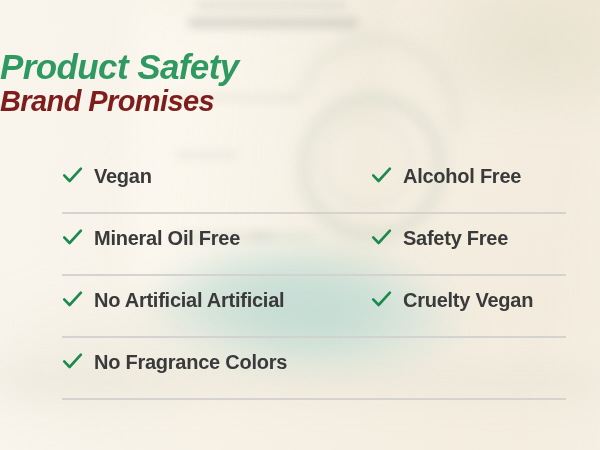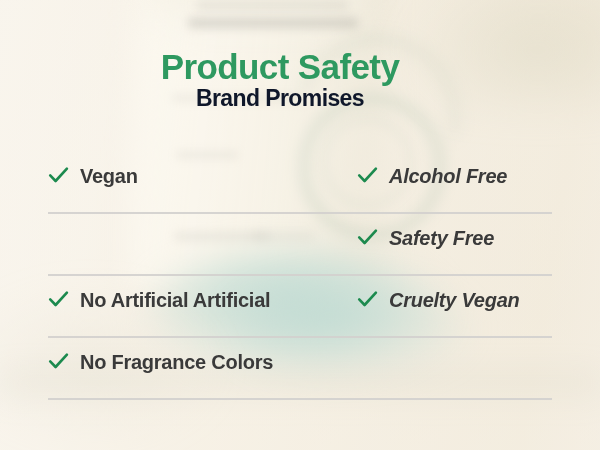--- a/index.html
+++ b/index.html
@@ -190,44 +190,44 @@
     z-index: 5;
     width: 600px;
     height: 450px;
   }
 
   #heading {
     position: absolute;
     left: 0;
     top: 48px;
     width: 560px;
-    text-align: center;
+    font-style: italic;
   }
   .title-line1 {
     display: block;
     font-size: 35px;
     font-weight: bold;
     letter-spacing: -0.6px;
     color: #2E9960;
     line-height: 1.06;
     white-space: nowrap;
   }
   .title-line2 {
     display: block;
-    font-size: 23px;
+    font-size: 29px;
     font-weight: bold;
     letter-spacing: -0.6px;
-    color: #0f172a;
+    color: #7f1d1d;
     line-height: 1.14;
     white-space: nowrap;
   }
 
   #promise-list {
     position: absolute;
-    left: 48px;
+    left: 62px;
     top: 152px;
     width: 504px;
   }
 
   .promise-row {
     position: relative;
     height: 62px;
   }
   .promise-row .divider {
     position: absolute;
@@ -240,21 +240,21 @@
   }
 
   .promise-item {
     position: absolute;
     top: 13px;
     display: flex;
     align-items: center;
     white-space: nowrap;
   }
   .promise-item.col-left  { left: 0px; }
-  .promise-item.col-right { left: 309px; font-style: italic; }
+  .promise-item.col-right { left: 309px; }
 
   .check-icon {
     flex: 0 0 auto;
     width: 21px;
     height: 21px;
     margin-right: 11px;
     display: block;
   }
   .check-icon svg { display: block; }
 
@@ -315,20 +315,28 @@
             <svg width="21" height="21" viewBox="0 0 21 21" aria-hidden="true">
               <path d="M2.2 10.4 L7.6 16.0 L18.9 3.6" fill="none" stroke="#1C8A4E" stroke-width="2.6" stroke-linecap="round" stroke-linejoin="round"></path>
             </svg>
           </span>
           <span class="promise-label">Alcohol Free</span>
         </div>
         <div class="divider"></div>
       </div>
 
       <div class="promise-row">
+        <div class="promise-item col-left">
+          <span class="check-icon">
+            <svg width="21" height="21" viewBox="0 0 21 21" aria-hidden="true">
+              <path d="M2.2 10.4 L7.6 16.0 L18.9 3.6" fill="none" stroke="#1C8A4E" stroke-width="2.6" stroke-linecap="round" stroke-linejoin="round"></path>
+            </svg>
+          </span>
+          <span class="promise-label">Mineral Oil Free</span>
+        </div>
         <div class="promise-item col-right">
           <span class="check-icon">
             <svg width="21" height="21" viewBox="0 0 21 21" aria-hidden="true">
               <path d="M2.2 10.4 L7.6 16.0 L18.9 3.6" fill="none" stroke="#1C8A4E" stroke-width="2.6" stroke-linecap="round" stroke-linejoin="round"></path>
             </svg>
           </span>
           <span class="promise-label">Safety Free</span>
         </div>
         <div class="divider"></div>
       </div>

